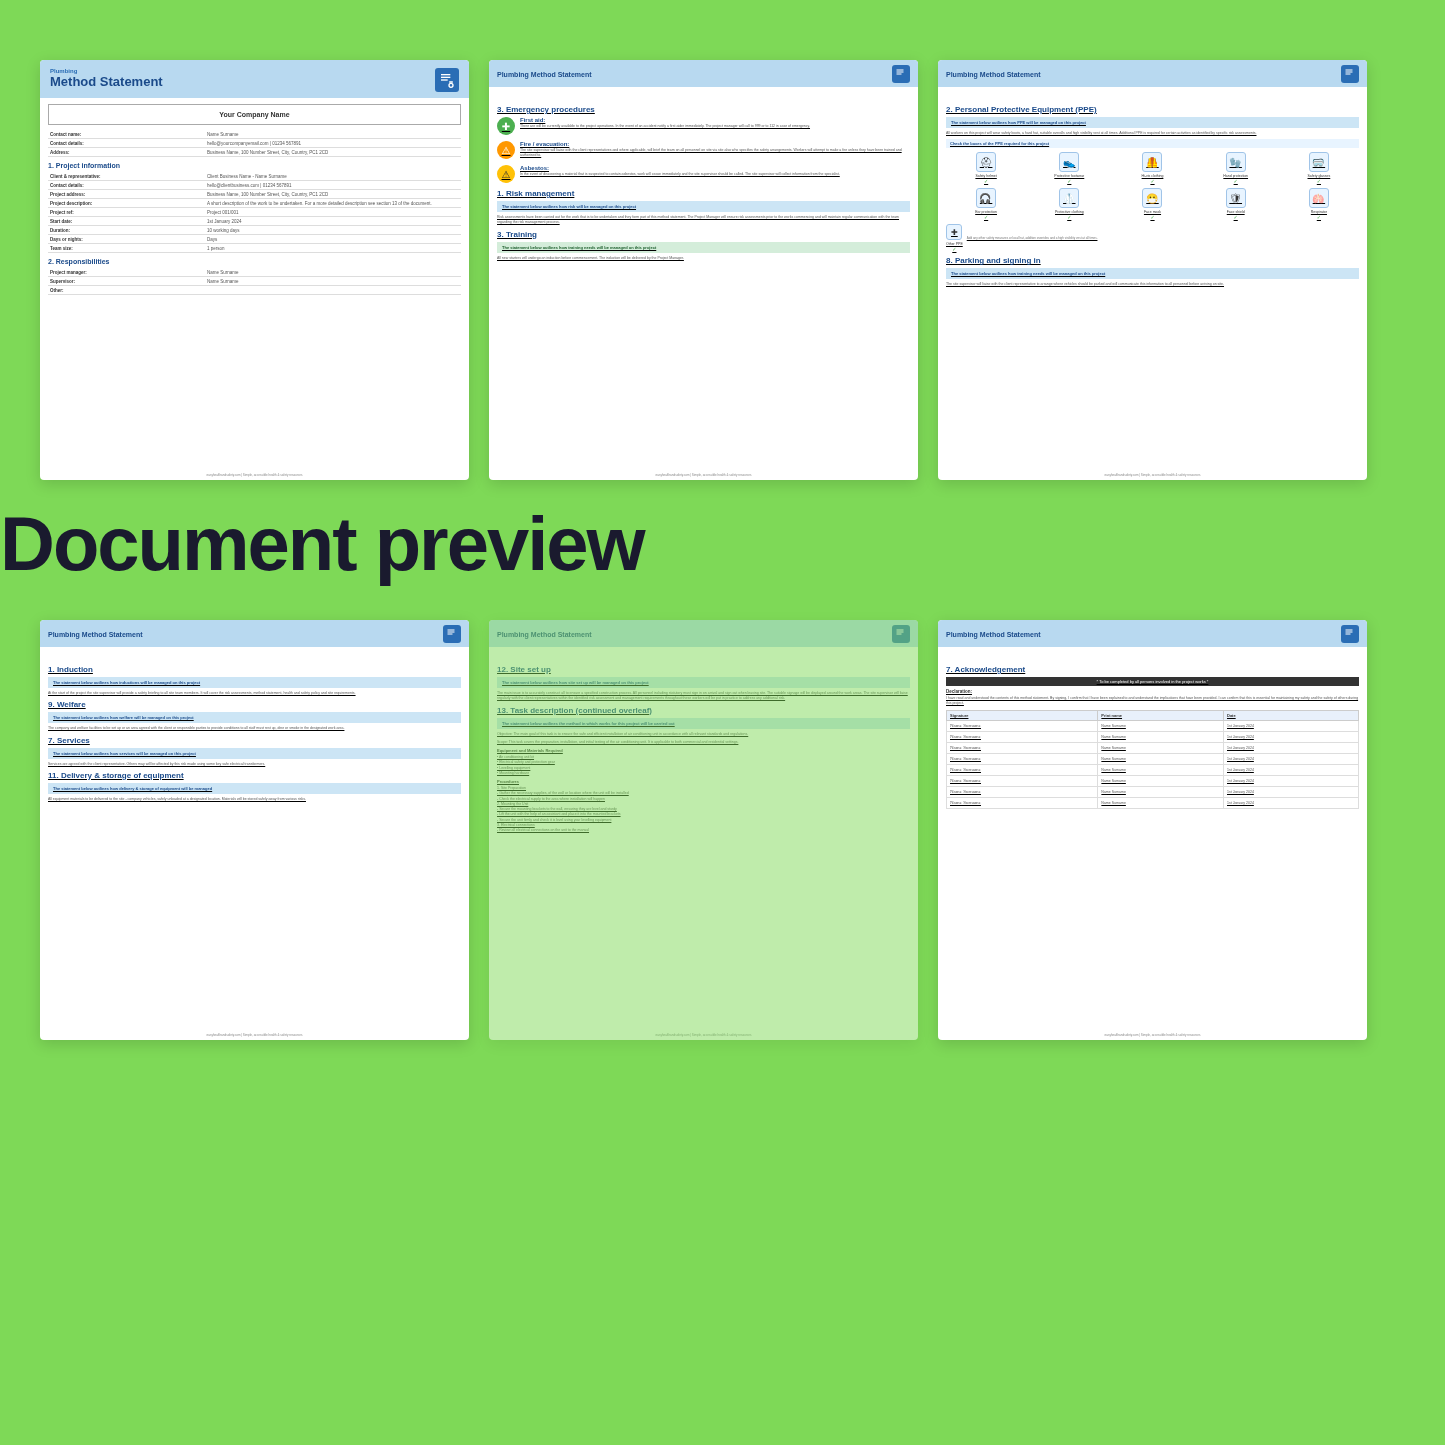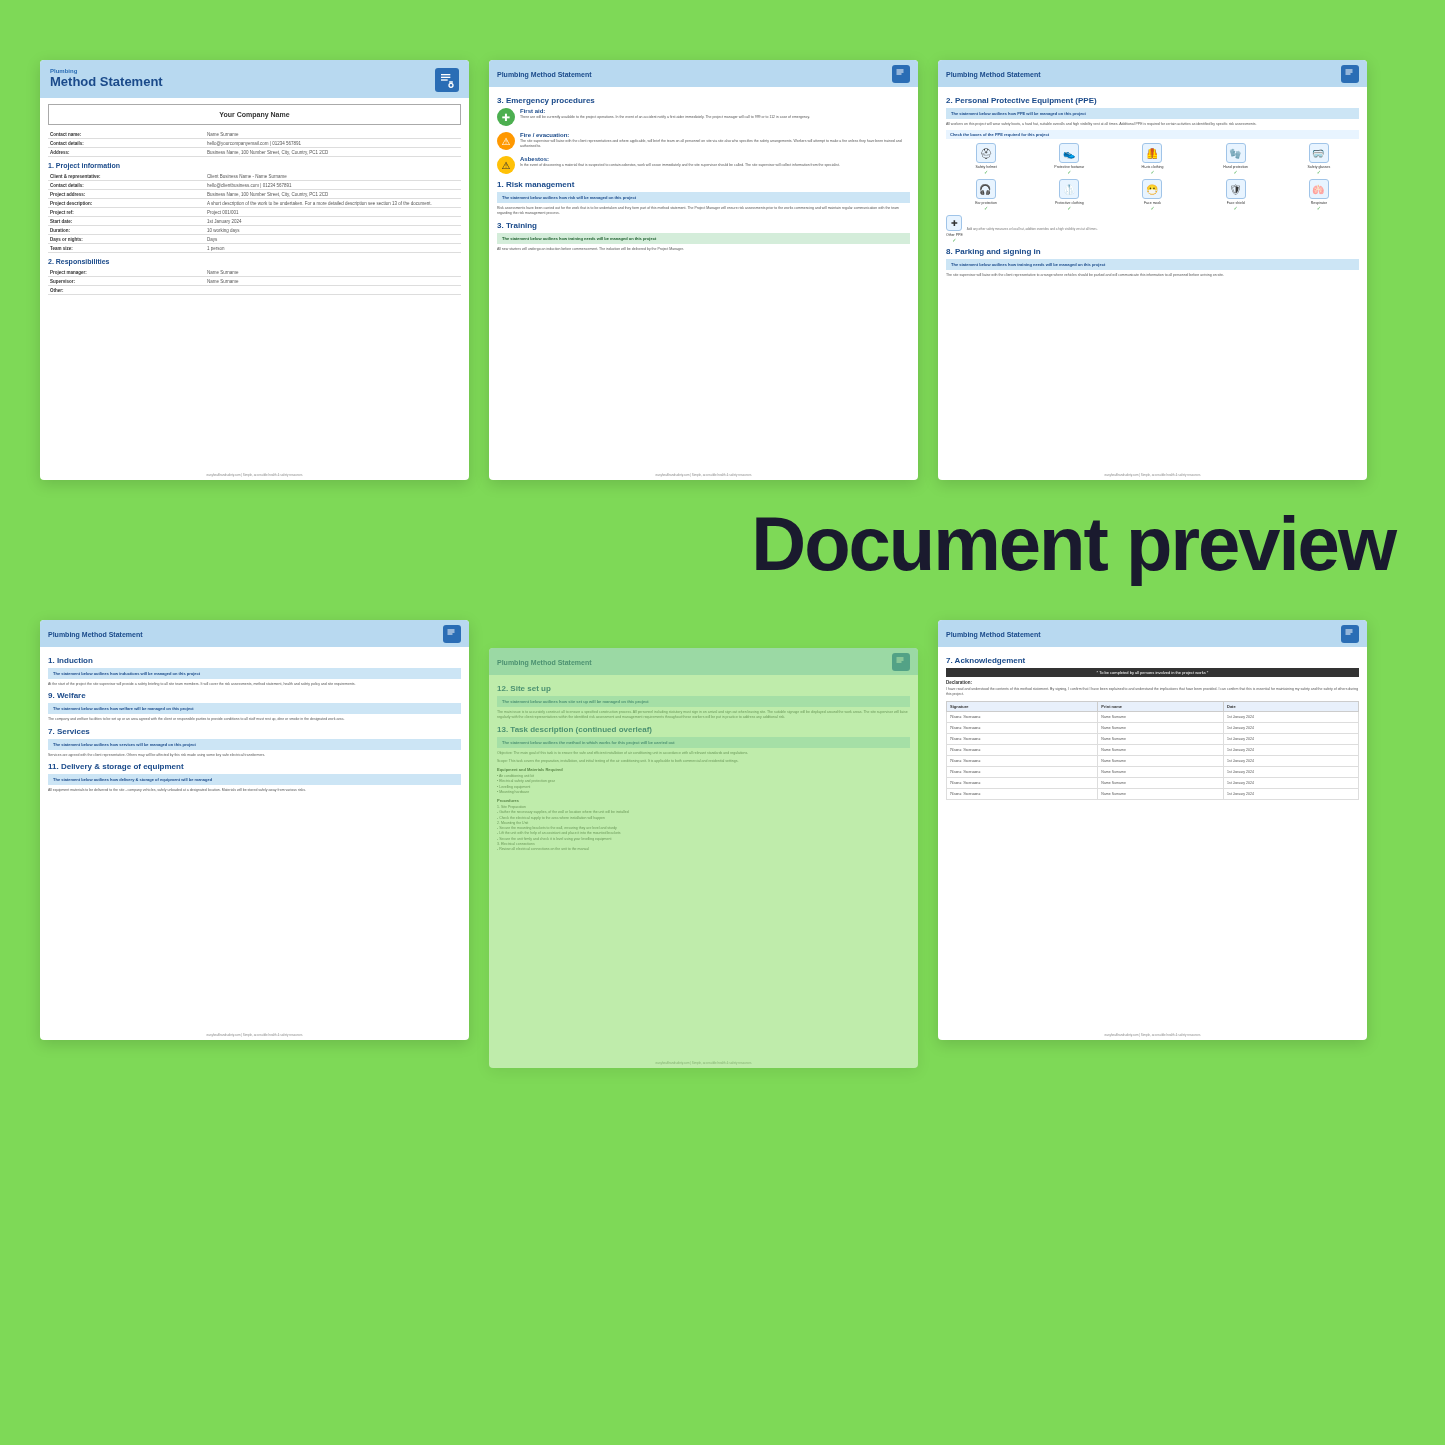--- a/index.html
+++ b/index.html
@@ -248,59 +248,58 @@
 
     .doc-page {
       flex: 1;
     }
 
     
     .overlay-label {
       position: absolute;
       top: 500px;
       left: 0;
-      right: 12px;
-      text-align: right;
+      right: 0;
+      text-align: left;
       z-index: 20;
-      padding-left: 8px;
     }
 
     .overlay-label-text {
       font-size: 76px;
       font-weight: 900;
       color: #1a1a2e;
       letter-spacing: -2px;
       text-shadow: none;
     }
 
     
     .page-header-normal {
       background: #b8d9f0;
       padding: 5px 8px 4px;
       display: flex;
       justify-content: space-between;
       align-items: center;
     }
 
     .page-content {
-      padding: 5px 8px;
+      padding: 14px 8px;
       overflow: hidden;
+      text-decoration: underline;
     }
 
     .section-header {
       font-size: 8px;
       font-weight: bold;
       color: #1a4a8a;
       margin: 4px 0 3px;
     }
 
     
     .doc-page.faded {
       opacity: 0.5;
-      margin-top: 28px;
     }
   </style>
 </head>
 <body>
 
 <div class="main-container">
 
   <div class="pages-row" style="margin-bottom: 10px;">
 
     <div class="doc-page">

